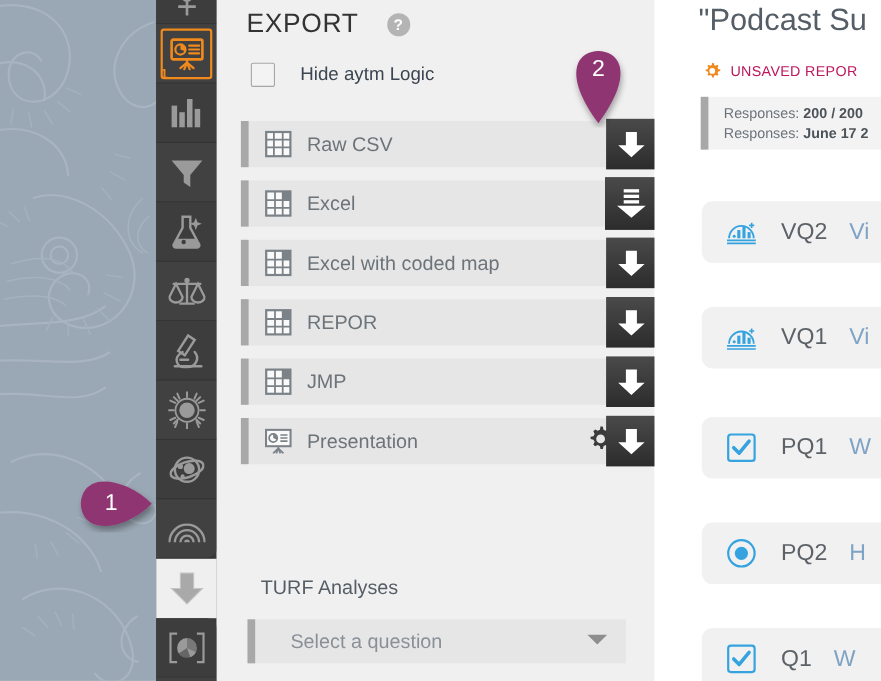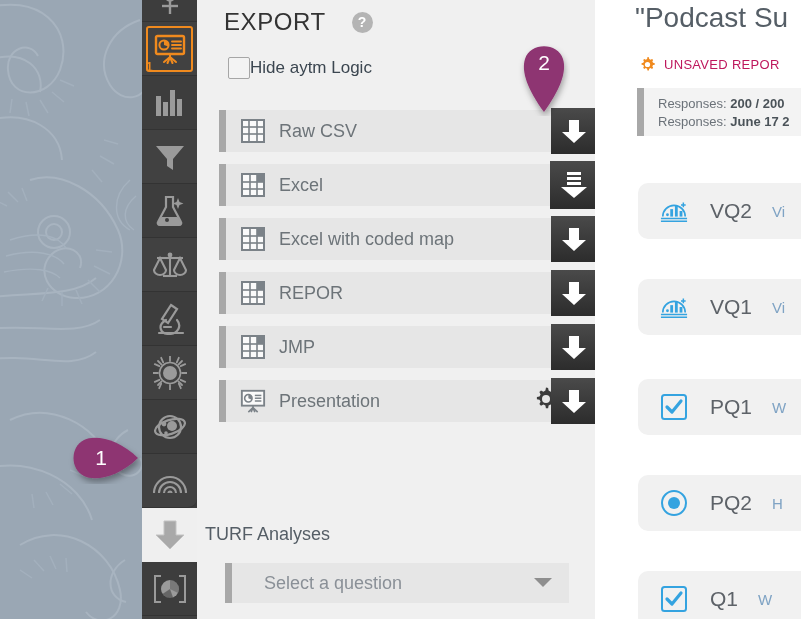--- a/index.html
+++ b/index.html
@@ -60,21 +60,21 @@
   }
   .help-icon {
     width: 21px; height: 21px; border-radius: 50%;
     background: #b4b4b4; color: #fff;
     font-size: 14px; font-weight: bold;
     display: flex; align-items: center; justify-content: center;
     line-height: 1;
   }
   .checkrow {
     position: absolute; left: 31px; top: 57px;
-    display: flex; align-items: center; gap: 0;
+    display: flex; align-items: center; gap: 23px;
   }
   .cbox {
     width: 22px; height: 22px; background: #f3f3f3;
     border: 1px solid #a6a6a6; border-radius: 2px;
   }
   .cbox-label { font-size: 17px; color: #3b4650; }
 
   .exp-list { position: absolute; left: 22px; top: 110px; width: 350px; }
   .exp-row {
     position: relative;
@@ -93,21 +93,21 @@
   .exp-gear { margin-left: auto; margin-right: 10px; }
   .dl-btn {
     position: absolute; right: -28px; top: -2px;
     width: 46px; height: 46px;
     background: linear-gradient(#4a4a4a,#2c2c2c);
     display: flex; align-items: center; justify-content: center;
   }
   .dl-btn.big { width: 48px; height: 48px; top: -3px; right: -29px; }
 
   .turf-title {
-    position: absolute; left: 8px; top: 524px;
+    position: absolute; left: 40px; top: 524px;
     font-size: 18px; color: #555e66;
   }
   .turf-select {
     position: absolute; left: 225px; top: 563px; width: 344px; height: 40px;
     background: #e6e6e6; display: flex; align-items: center;
   }
   .turf-accent { width: 7px; height: 40px; background: #a8a8a8; flex: 0 0 7px; }
   .turf-text { margin-left: 32px; font-size: 18px; color: #8a9097; }
   .turf-caret { margin-left: auto; margin-right: 16px; }
 
@@ -139,21 +139,21 @@
   .q-row {
     position: absolute; left: 0; width: 200px; height: 56px;
     background: #f1f1f1; border-radius: 10px;
     display: flex; align-items: center;
   }
   .q-ico { margin-left: 22px; width: 28px; height: 28px; flex: 0 0 28px; }
   .q-code {
     margin-left: 22px; font-size: 21px; color: #5d6268; white-space: nowrap;
   }
   .q-text {
-    margin-left: 20px; font-size: 15px; color: #7fa3c4; white-space: nowrap;
+    margin-left: 20px; font-size: 21px; color: #7fa3c4; white-space: nowrap;
   }
 
   
   .marker { position: absolute; }
   .marker .num {
     position: absolute; color: #fff; font-size: 21px;
     font-family: "Liberation Sans", sans-serif;
     text-align: center;
   }
 </style>

